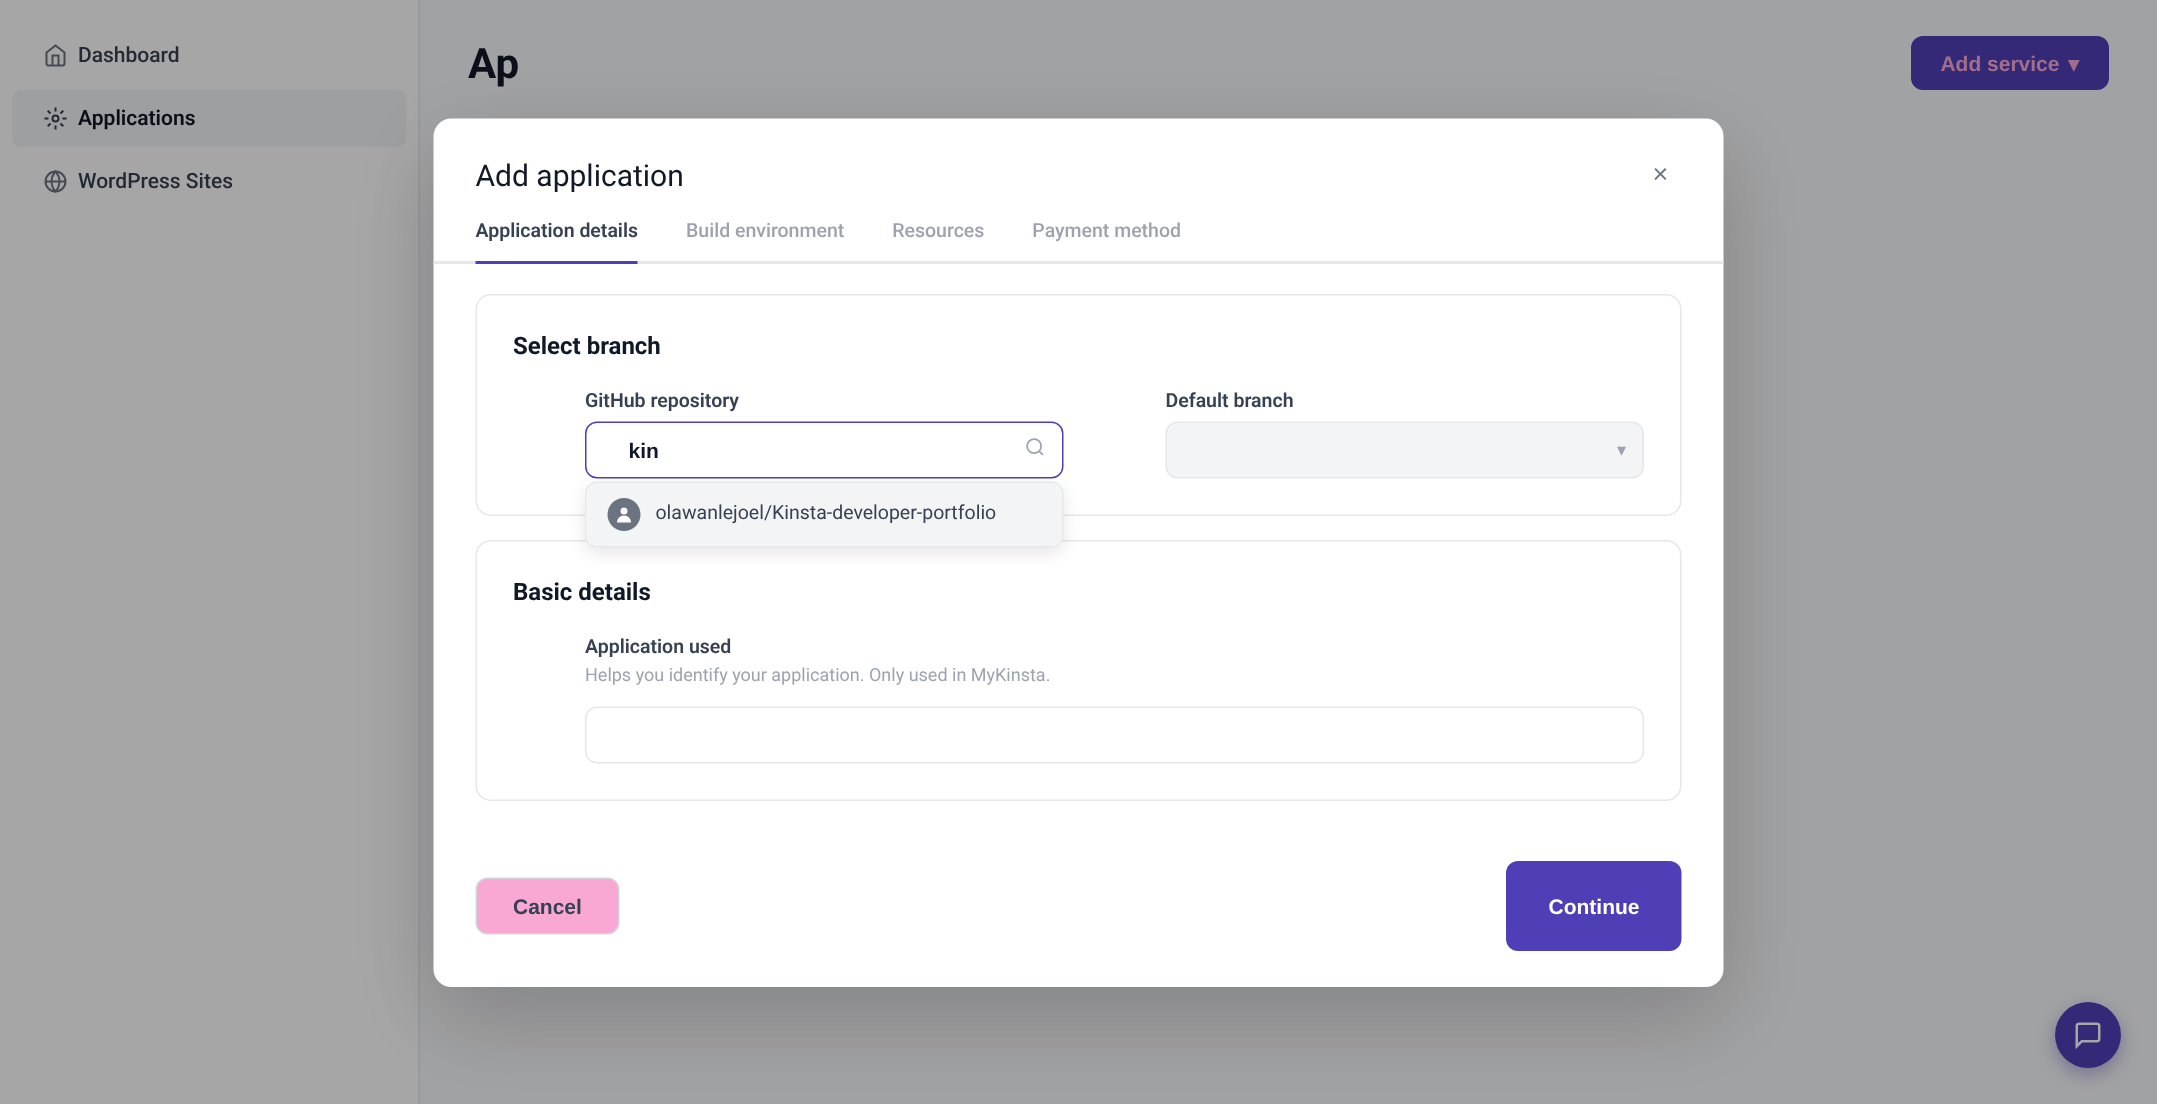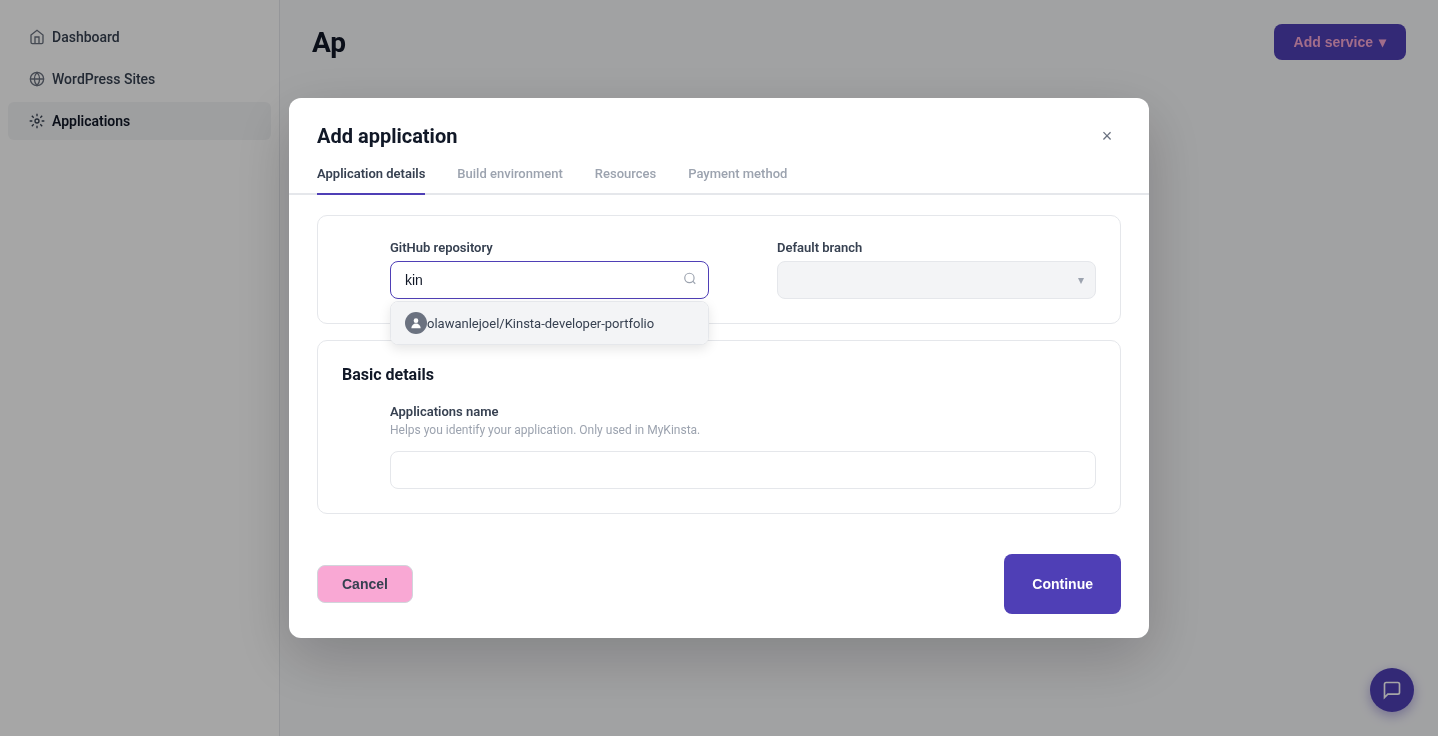--- a/index.html
+++ b/index.html
@@ -100,21 +100,21 @@
     }
     .modal-header {
       display: flex;
       align-items: center;
       justify-content: space-between;
       padding: 24px 28px 16px;
       border-bottom: none;
     }
     .modal-title {
       font-size: 20px;
-      font-weight: 700;
+      font-weight: 400;
       color: #111827;
     }
     .modal-close {
       width: 28px;
       height: 28px;
       display: flex;
       align-items: center;
       justify-content: center;
       cursor: pointer;
       color: #6b7280;
@@ -196,24 +196,25 @@
       font-weight: 600;
       color: #374151;
     }
     .form-input-wrapper {
       position: relative;
     }
     .form-input {
       width: 100%;
       border: 1.5px solid #4f3fb6;
       border-radius: 8px;
-      padding: 10px 36px 10px 14px;
+      padding: 10px 36px 10px 28px;
       font-size: 14px;
       color: #111827;
       outline: none;
+      font-weight: bold;
     }
     .form-input.disabled {
       background: #f3f4f6;
       border-color: #e5e7eb;
       color: #9ca3af;
     }
     .search-icon-inside {
       position: absolute;
       right: 12px;
       top: 50%;
@@ -239,20 +240,21 @@
       background: #fff;
       border: 1px solid #e5e7eb;
       border-radius: 8px;
       box-shadow: 0 4px 12px rgba(0,0,0,0.1);
       z-index: 200;
       overflow: hidden;
     }
     .suggestion-item {
       display: flex;
       align-items: center;
+      gap: 10px;
       padding: 10px 14px;
       font-size: 13px;
       color: #374151;
       cursor: pointer;
       background: #f3f4f6;
     }
     .suggestion-avatar {
       width: 22px;
       height: 22px;
       border-radius: 50%;
@@ -336,37 +338,37 @@
 <div class="sidebar">
   <div class="sidebar-item">
     <span class="sidebar-icon">
       <svg width="16" height="16" viewBox="0 0 24 24" fill="none" stroke="currentColor" stroke-width="2">
           <path d="M3 9l9-7 9 7v11a2 2 0 01-2 2H5a2 2 0 01-2-2z"></path>
           <polyline points="9 22 9 12 15 12 15 22"></polyline>
         </svg>
     </span>
     <span>Dashboard</span>
   </div>
+  <div class="sidebar-item active">
+    <span class="sidebar-icon">
+      <svg width="16" height="16" viewBox="0 0 24 24" fill="none" stroke="currentColor" stroke-width="2">
+          <circle cx="12" cy="12" r="3"></circle>
+          <path d="M12 1v4M12 19v4M4.22 4.22l2.83 2.83M16.95 16.95l2.83 2.83M1 12h4M19 12h4M4.22 19.78l2.83-2.83M16.95 7.05l2.83-2.83"></path>
+        </svg>
+    </span>
+    <span>Applications</span>
+  </div>
   <div class="sidebar-item">
     <span class="sidebar-icon">
       <svg width="16" height="16" viewBox="0 0 24 24" fill="none" stroke="currentColor" stroke-width="2">
           <circle cx="12" cy="12" r="10"></circle>
           <path d="M2 12h20M12 2a15.3 15.3 0 014 10 15.3 15.3 0 01-4 10 15.3 15.3 0 01-4-10 15.3 15.3 0 014-10z"></path>
         </svg>
     </span>
     <span>WordPress Sites</span>
-  </div>
-  <div class="sidebar-item active">
-    <span class="sidebar-icon">
-      <svg width="16" height="16" viewBox="0 0 24 24" fill="none" stroke="currentColor" stroke-width="2">
-          <circle cx="12" cy="12" r="3"></circle>
-          <path d="M12 1v4M12 19v4M4.22 4.22l2.83 2.83M16.95 16.95l2.83 2.83M1 12h4M19 12h4M4.22 19.78l2.83-2.83M16.95 7.05l2.83-2.83"></path>
-        </svg>
-    </span>
-    <span>Applications</span>
   </div>
 </div>
 
 <div class="main">
   <div class="main-header">
     <span class="page-title">Ap</span>
     <button class="add-service-btn">
       <span>Add service</span>
       <span>▾</span>
     </button>
@@ -396,20 +398,21 @@
         <span>Resources</span>
       </div>
       <div class="modal-tab">
         <span>Payment method</span>
       </div>
     </div>
 
     <div class="modal-body">
 
       <div class="card-section">
+        <div class="section-title">Select branch</div>
         <div class="form-row">
 
           <div class="form-group">
             <label class="form-label">GitHub repository</label>
             <div class="form-input-wrapper" style="position:relative;">
               <input class="form-input" type="text" value="kin" style="">
               <span class="search-icon-inside">
                 <svg width="14" height="14" viewBox="0 0 24 24" fill="none" stroke="currentColor" stroke-width="2">
                     <circle cx="11" cy="11" r="8"></circle>
                     <line x1="21" y1="21" x2="16.65" y2="16.65"></line>
@@ -436,21 +439,21 @@
               <input class="form-input disabled" type="text" disabled="" style="">
               <span class="dropdown-icon-inside">▾</span>
             </div>
           </div>
         </div>
       </div>
 
       <div class="card-section">
         <div class="section-title">Basic details</div>
         <div class="form-group">
-          <label class="form-label">Applications name</label>
+          <label class="form-label">Application used</label>
           <span class="form-hint">Helps you identify your application. Only used in MyKinsta.</span>
           <input class="app-name-input" type="text" style="">
         </div>
       </div>
 
     </div>
 
     <div class="modal-footer">
       <button class="btn-cancel">
         <span>Cancel</span>

